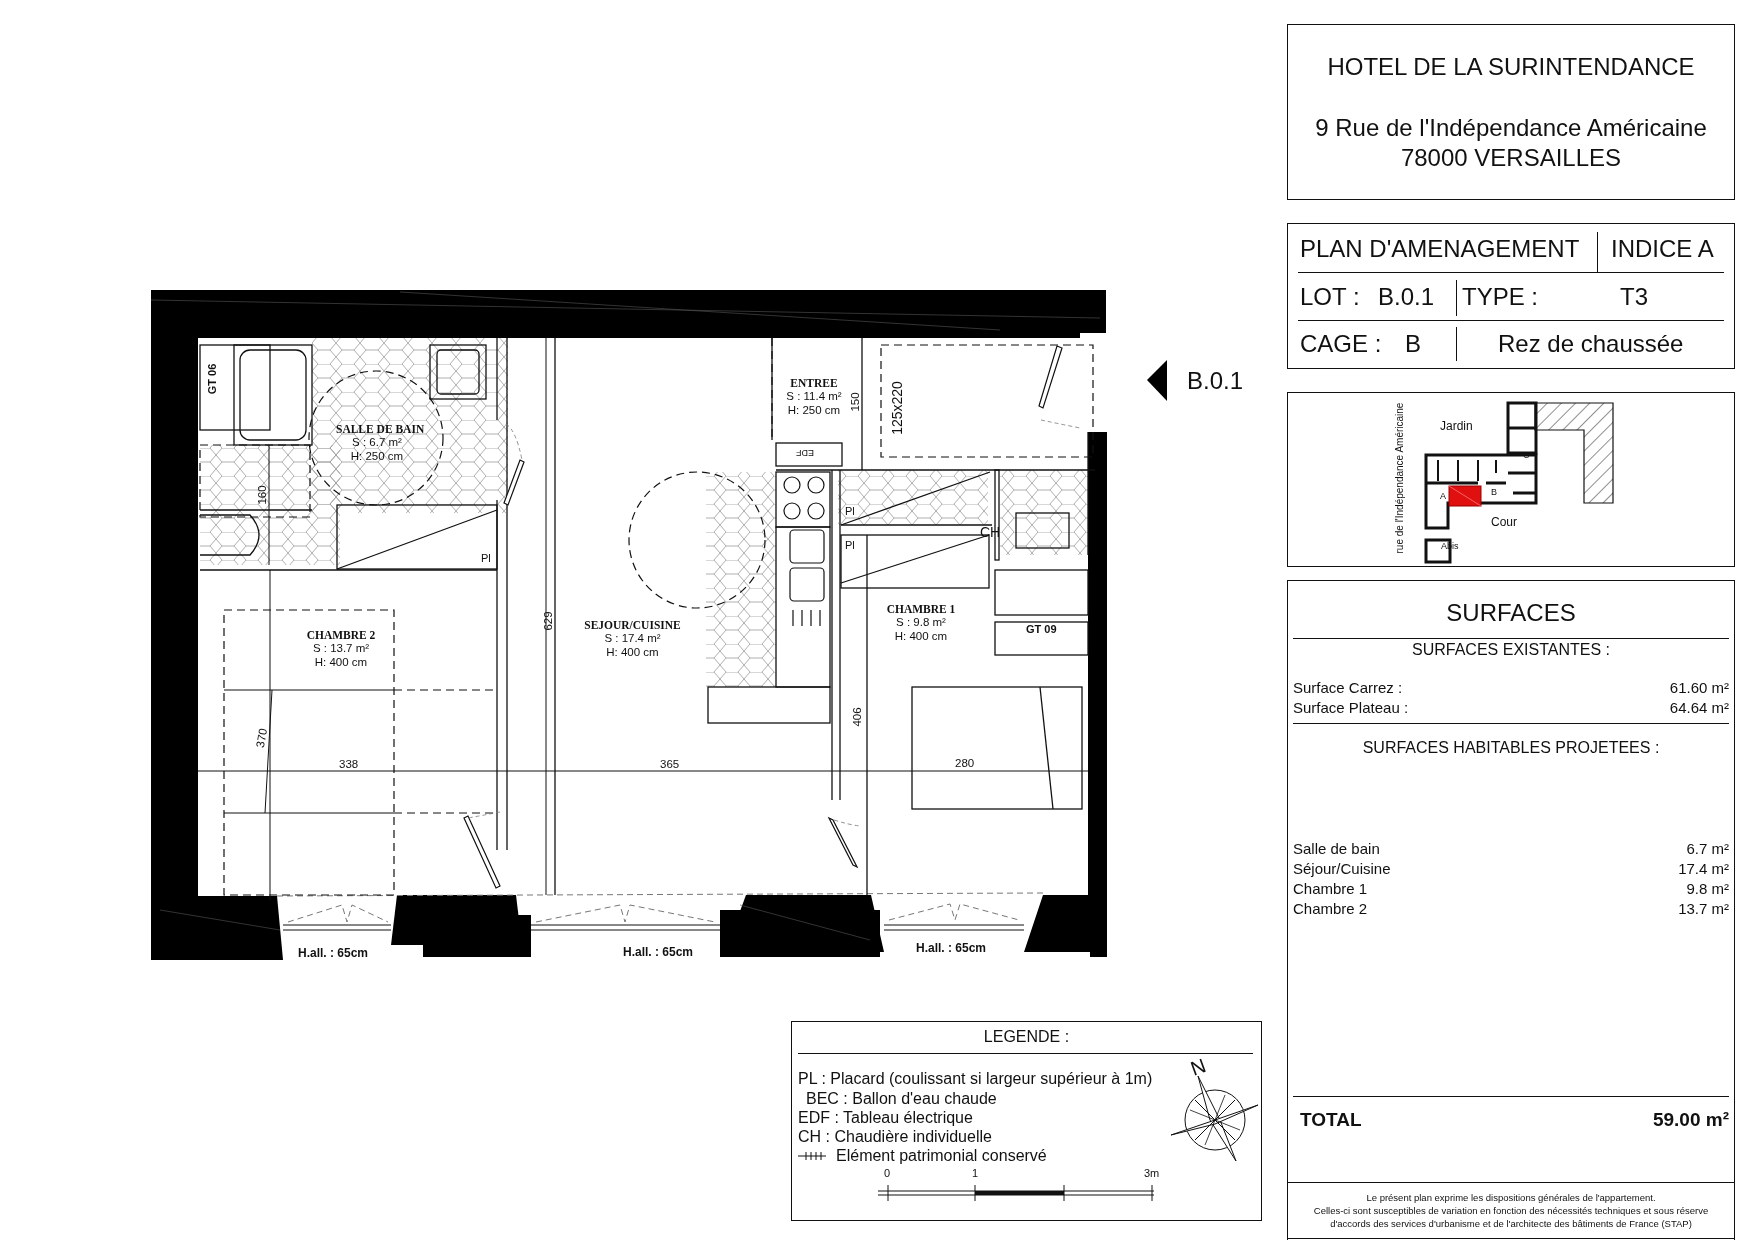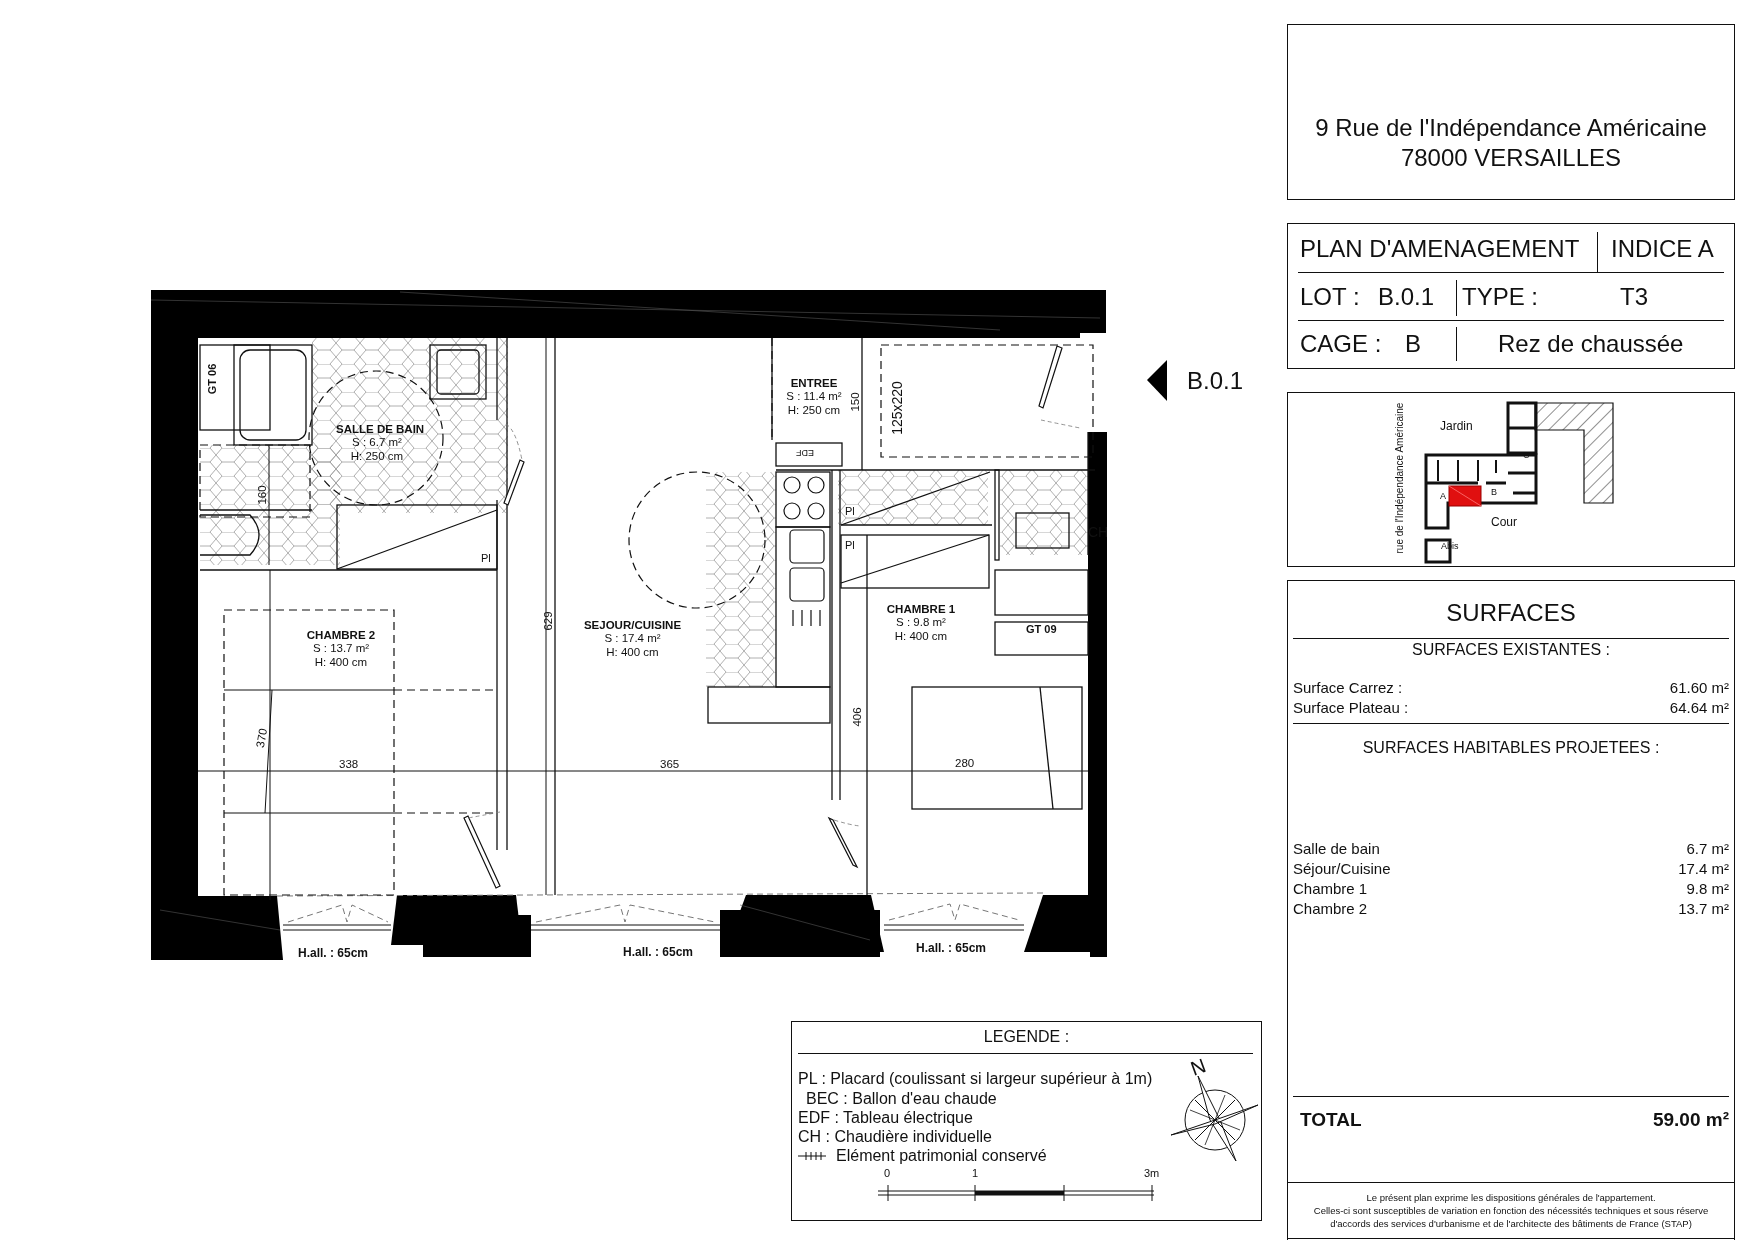--- a/index.html
+++ b/index.html
@@ -15,30 +15,31 @@
   #info-box .row:last-child{border-bottom:none;}
   #info-box .cell{position:absolute;top:0;height:100%;display:flex;align-items:center;font-size:24px;}
   #info-box .vdiv{position:absolute;width:1.3px;background:#111;}
   
   #surfaces-box .h{position:absolute;left:0;right:0;text-align:center;}
   #surfaces-box .line{position:absolute;left:5px;right:5px;height:1.3px;background:#111;}
   #surfaces-box .kv{position:absolute;left:5px;right:5px;font-size:15px;display:flex;justify-content:space-between;height:20px;line-height:20px;}
   
   #legend-box .item{position:absolute;left:6px;font-size:16px;height:20px;line-height:20px;white-space:nowrap;}
   
-  .room-name{font-size:11.5px;font-weight:bold;text-align:center;white-space:nowrap;}
+  .room-name{font-size:11.5px;font-weight:bold;text-align:center;white-space:nowrap;font-family:Liberation Serif, serif;}
   .room-sub{font-size:11.5px;text-align:center;white-space:nowrap;line-height:14px;}
   .dim{font-size:11.5px;white-space:nowrap;}
   .lbl{font-size:11px;white-space:nowrap;}
   .hall{font-size:12px;font-weight:bold;white-space:nowrap;}
 </style>
 </head>
 <body>
 
 <div id="title-box" class="box" style="left:1287px;top:24px;width:448px;height:176px;">
+  <div class="t1">HOTEL DE LA SURINTENDANCE</div>
   <div class="t2">
     <div>9 Rue de l'Indépendance Américaine</div>
     <div>78000 VERSAILLES</div>
   </div>
 </div>
 
 <div id="info-box" class="box" style="left:1287px;top:223px;width:448px;height:146px;">
   <div class="row" style="top:2px;">
     <div class="cell" style="left:2px;">PLAN D'AMENAGEMENT</div>
     <div class="vdiv" style="left:299px;top:6px;height:40px;"></div>
@@ -361,21 +362,21 @@
   <div class="abs dim" style="left:955px;top:757px;">280</div>
   <div class="abs dim" style="left:538px;top:615px;transform:rotate(-90deg);">629</div>
   <div class="abs dim" style="left:847px;top:711px;transform:rotate(-90deg);">406</div>
   <div class="abs dim" style="left:252px;top:732px;transform:rotate(-80deg);">370</div>
   <div class="abs dim" style="left:252px;top:489px;transform:rotate(-90deg);">160</div>
   <div class="abs dim" style="left:845px;top:396px;transform:rotate(-90deg);">150</div>
   <div class="abs dim" style="left:870px;top:400px;transform:rotate(-90deg);font-size:14px;">125x220</div>
 
   <div class="abs lbl" style="left:197px;top:373px;transform:rotate(-90deg);font-weight:bold;">GT 06</div>
   <div class="abs lbl" style="left:1026px;top:623px;font-weight:bold;">GT 09</div>
-  <div class="abs lbl" style="left:1088px;top:524px;font-size:14px;">CH</div>
+  <div class="abs lbl" style="left:980px;top:524px;font-size:14px;">CH</div>
   <div class="abs lbl" style="left:796px;top:448px;transform:rotate(180deg);font-size:9px;">EDF</div>
   <div class="abs lbl" style="left:481px;top:552px;">Pl</div>
   <div class="abs lbl" style="left:845px;top:505px;">Pl</div>
   <div class="abs lbl" style="left:845px;top:539px;">Pl</div>
 
   <div class="abs hall" style="left:298px;top:946px;">H.all. : 65cm</div>
   <div class="abs hall" style="left:623px;top:945px;">H.all. : 65cm</div>
   <div class="abs hall" style="left:916px;top:941px;">H.all. : 65cm</div>
 </div>
 

